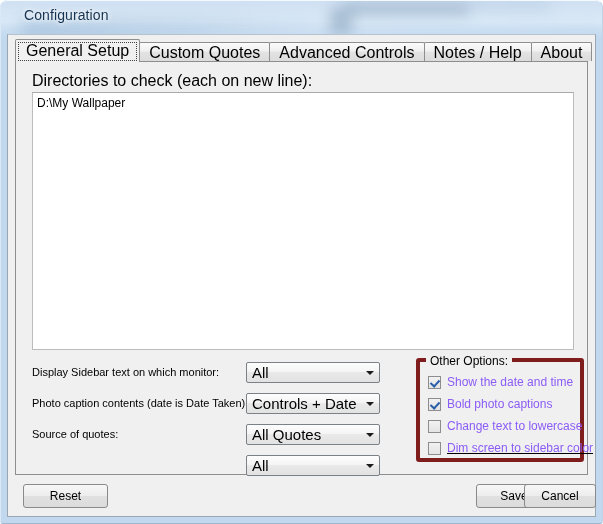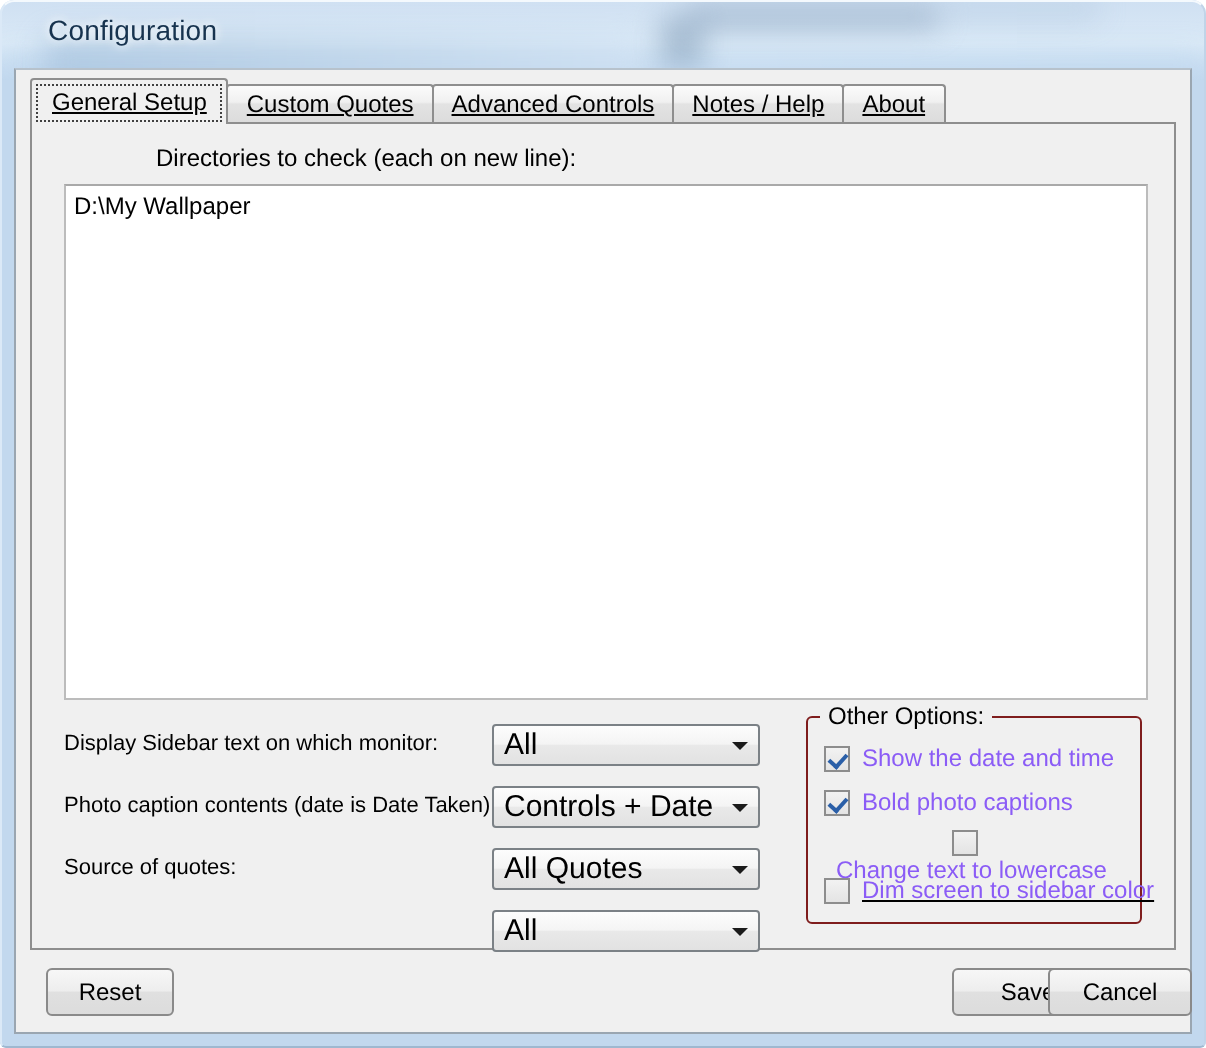--- a/index.html
+++ b/index.html
@@ -83,29 +83,28 @@
     height: 22px;
     display: flex;
     align-items: flex-end;
   }
   .tab {
     position: relative;
     height: 19px;
     line-height: 19px;
     padding: 0 9px;
     margin-right: -1px;
-    font-size: 12px;
+    font-size: 16px;
     color: #000;
     box-sizing: border-box;
     border: 1px solid #8e8e8e;
     border-bottom: none;
     background: linear-gradient(180deg,#fbfbfb 0%, #f0f0f0 45%, #e3e3e3 50%, #dcdcdc 100%);
     border-radius: 2px 2px 0 0;
     white-space: nowrap;
-    text-decoration: underline;
   }
   .tab.selected {
     height: 23px;
     line-height: 22px;
     margin-bottom: -1px;
     background: #f0f0f0;
     border-color: #8e8e8e;
     z-index: 3;
     padding: 0 10px;
   }
@@ -123,23 +122,22 @@
     width: 573px; height: 414px;
     box-sizing: border-box;
     border: 1px solid #8e8e8e;
     background: #f0f0f0;
   }
 
   
   #dir-label {
     position: absolute;
     left: 16px; top: 10px;
-    font-size: 12px;
-    color: #000;
-    margin-left: 46px;
+    font-size: 16px;
+    color: #000;
   }
   #dir-box {
     position: absolute;
     left: 16px; top: 30px;
     width: 542px; height: 258px;
     box-sizing: border-box;
     background: #ffffff;
     border: 1px solid #bcbcbc;
     border-top-color: #a9a9a9;
     padding: 3px 4px;
@@ -198,45 +196,45 @@
     display: block;
     width: 0; height: 0;
     border-left: 4px solid transparent;
     border-right: 4px solid transparent;
     border-top: 4px solid #1b1b1b;
   }
 
   
   #group {
     position: absolute;
-    left: 387px; top: 296px;
+    left: 400px; top: 296px;
     width: 168px; height: 104px;
     box-sizing: border-box;
-    border: 1px solid #7f1d1d;
+    border: 4px solid #7f1d1d;
     border-radius: 3px;
   }
   #group-title {
     position: absolute;
     left: 6px; top: -8px;
     background: #f0f0f0;
     padding: 0 4px;
     font-size: 12px;
     color: #000;
     white-space: nowrap;
   }
   .cbrow {
     position: absolute;
     left: 8px;
     display: flex;
     align-items: center;
     height: 16px;
   }
   .cbrow:nth-of-type(2) { top: 12px; }
   .cbrow:nth-of-type(3) { top: 34px; }
-  .cbrow:nth-of-type(4) { top: 56px; flex-direction: column; }
+  .cbrow:nth-of-type(4) { top: 56px; }
   .cbrow:nth-of-type(5) { top: 78px; text-decoration: underline; }
 
   .cbox {
     width: 13px; height: 13px;
     box-sizing: border-box;
     border: 1px solid #8d8d8d;
     background: linear-gradient(180deg,#f2f2f2,#e4e4e4);
     position: relative;
     flex: none;
   }
@@ -264,21 +262,21 @@
     border: 1px solid #8a8a8a;
     border-radius: 3px;
     background: linear-gradient(180deg,#f7f7f7 0%,#ededed 48%,#e0e0e0 50%,#dcdcdc 100%);
     font-size: 12px;
     color: #000;
     display: flex;
     align-items: center;
     justify-content: center;
     font-family: "Liberation Sans", sans-serif;
   }
-  #btn-reset  { left: 15px;  top: 449px; width: 64px; }
+  #btn-reset  { left: 15px;  top: 449px; width: 85px; }
   #btn-save   { left: 432px; top: 449px; width: 76px; margin-left: 36px; }
   #btn-cancel { left: 516px; top: 449px; width: 72px; }
 </style>
 </head>
 <body>
 
 <div id="window">
 
   <div id="glass-blur">
     <div class="blob b5"></div>

